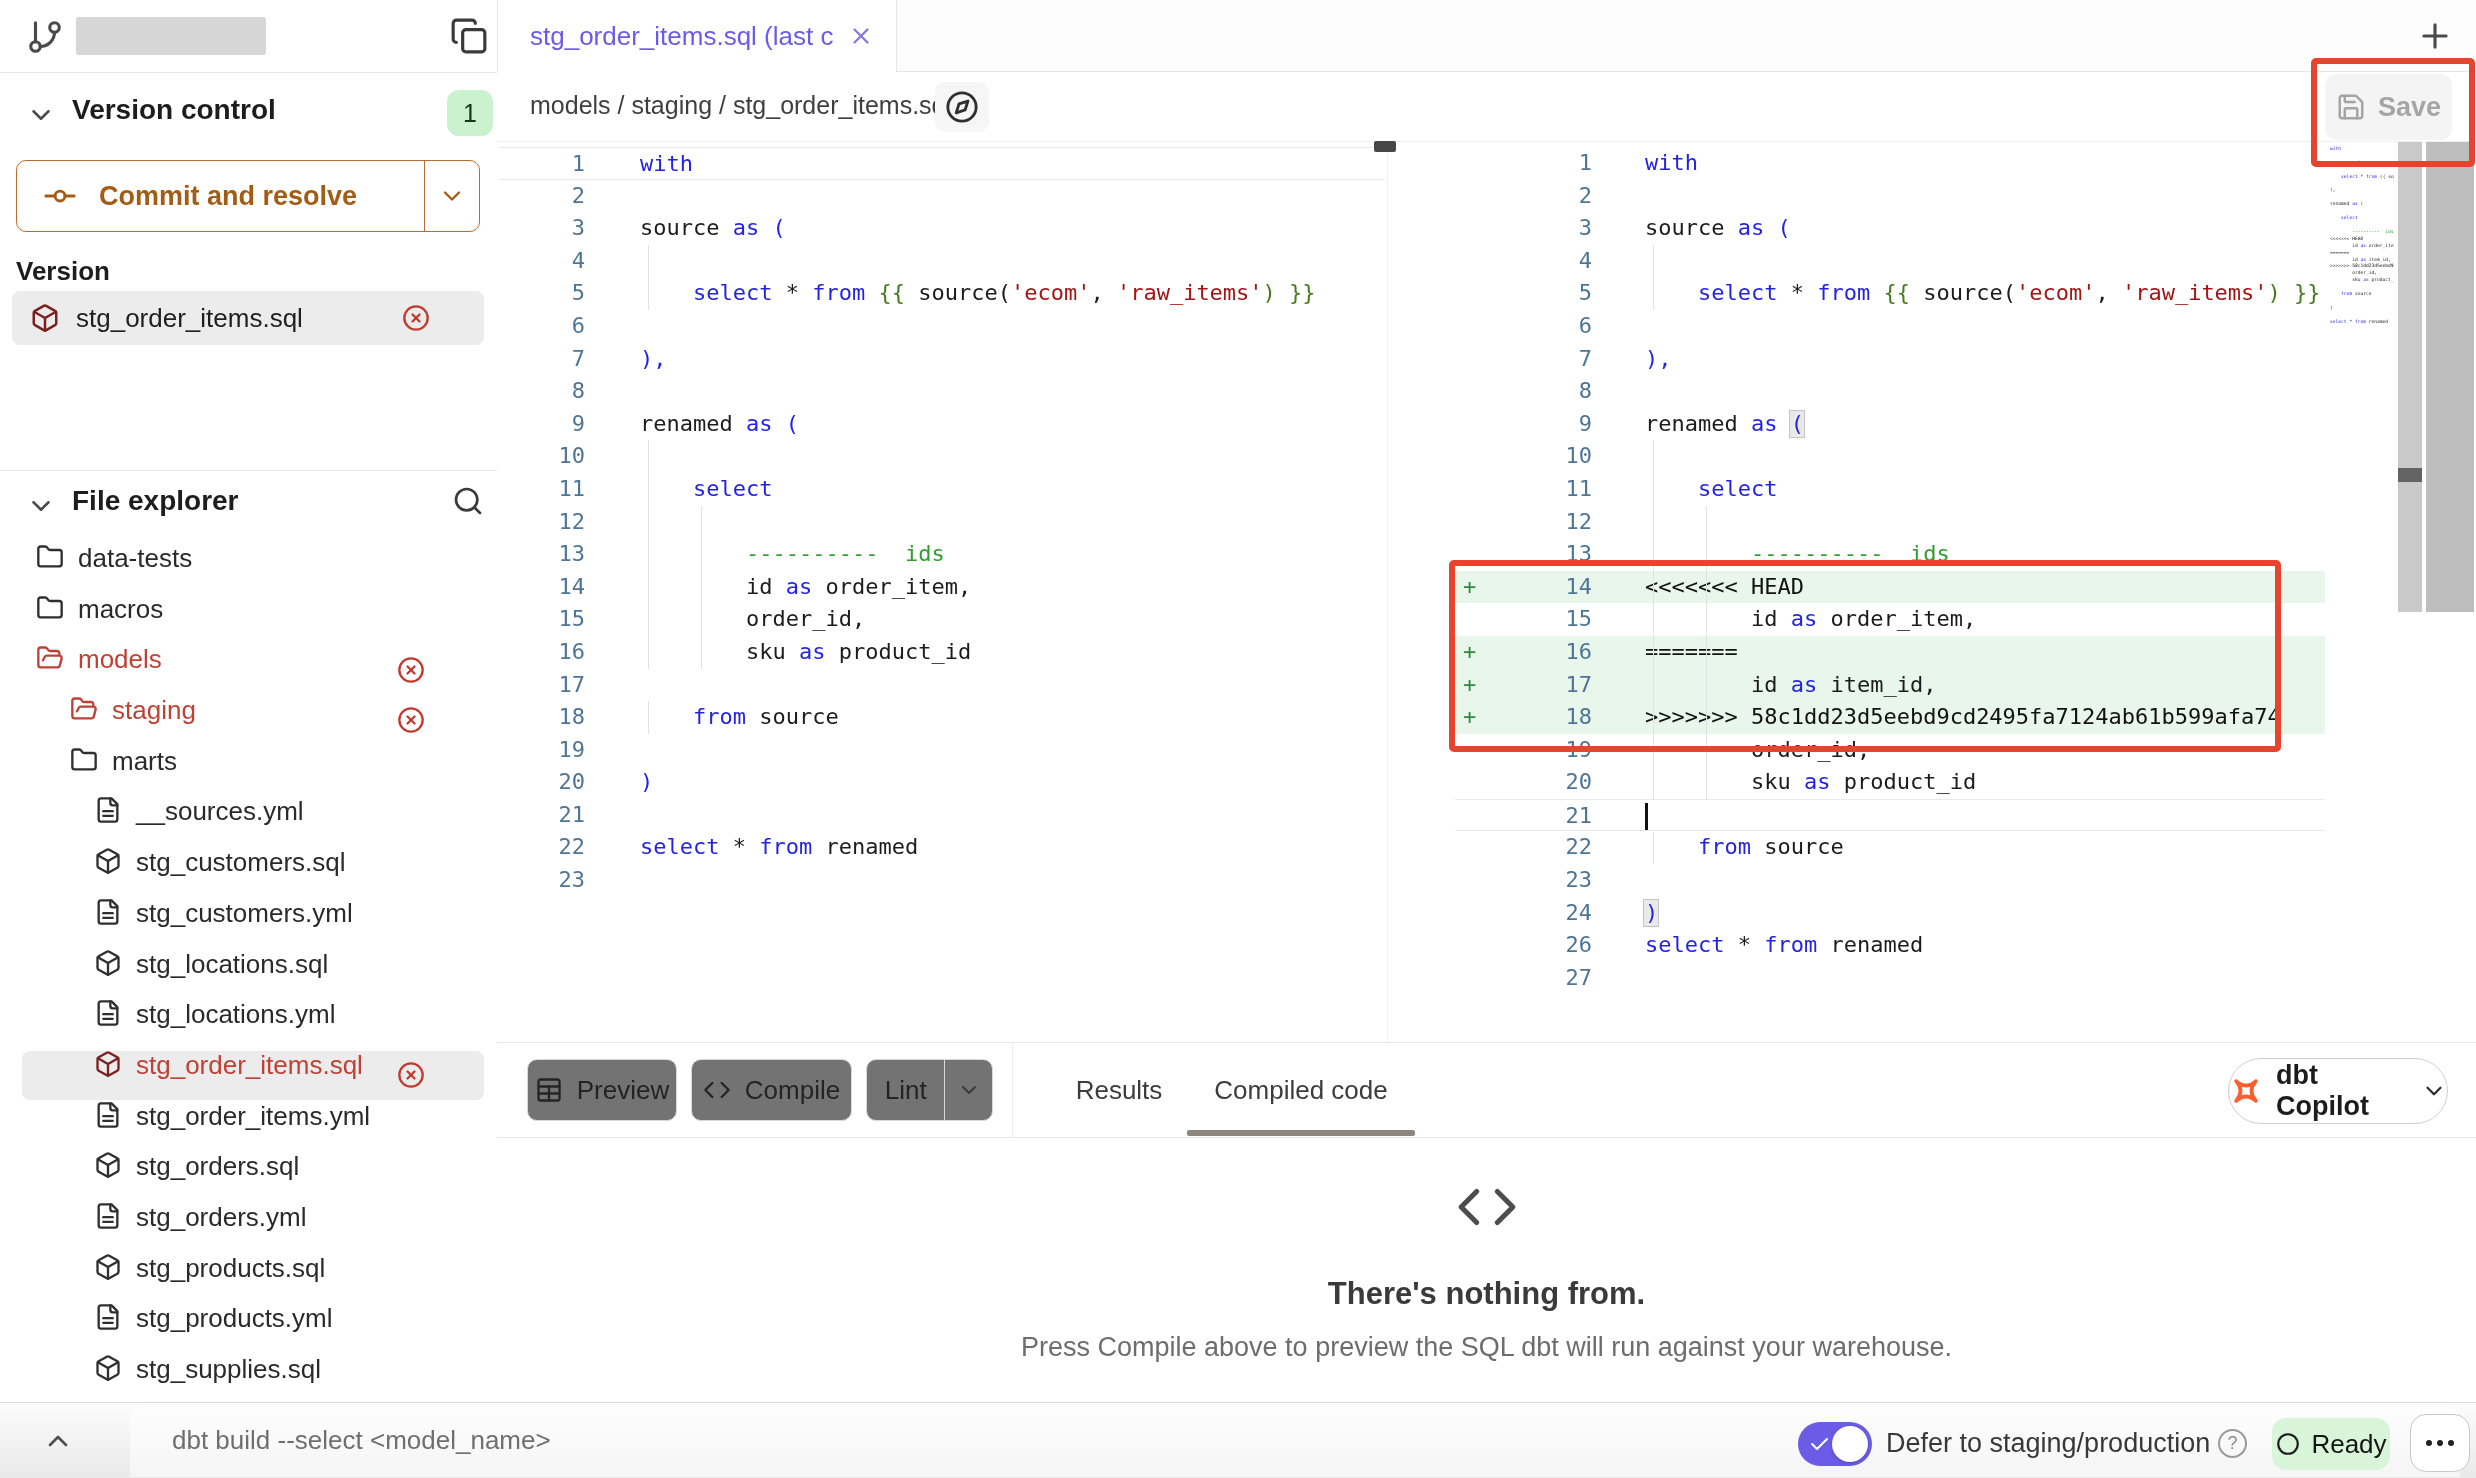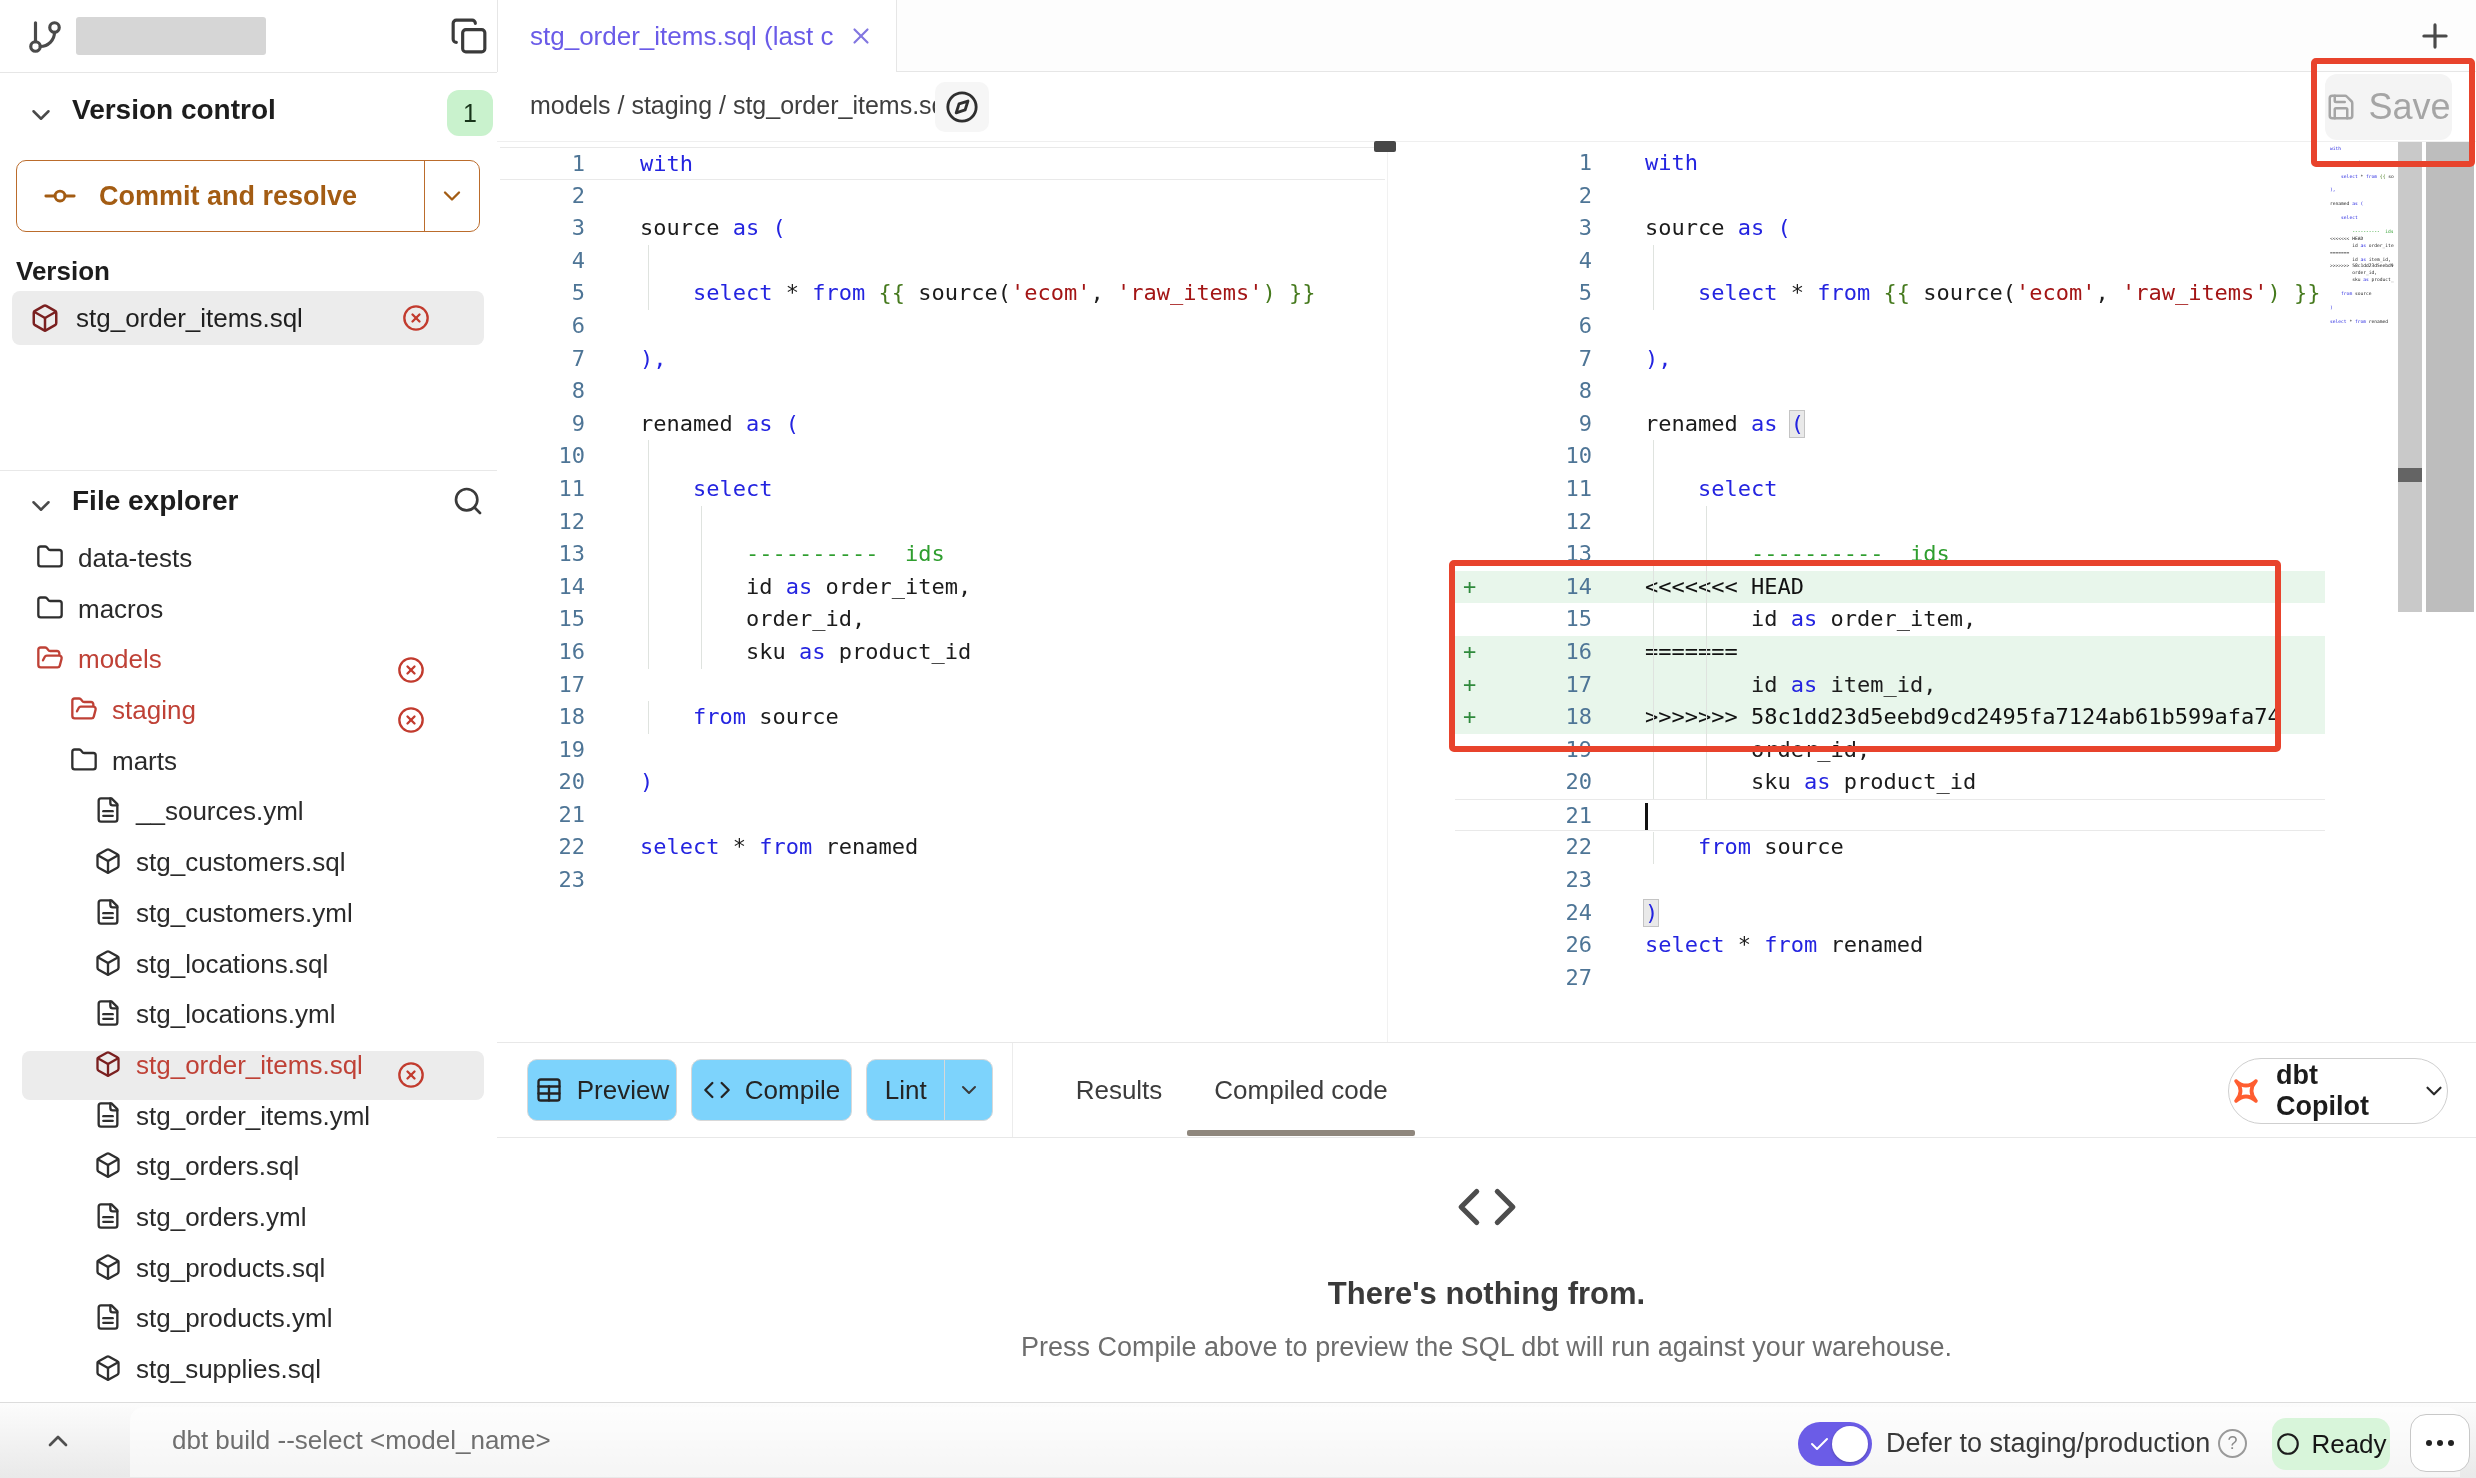--- a/index.html
+++ b/index.html
@@ -39,21 +39,21 @@
   .tab-active{position:absolute;left:0px;top:0;width:400px;height:72px;background:#fff;border-left:1px solid #e6e6e6;
     border-right:1px solid #e6e6e6;box-sizing:border-box;display:flex;align-items:center;padding:0 22px 0 32px;gap:14px;}
   .tab-title{font-size:26px;color:#6a5be8;white-space:nowrap;overflow:hidden;}
   .newtab{position:absolute;right:22px;top:17px;}
   .crumbbar{position:absolute;left:497px;top:72px;width:1979px;height:70px;background:#fff;border-bottom:1px solid #efefef;box-sizing:border-box;}
   .crumb{position:absolute;left:33px;top:19px;font-size:25px;color:#3f3f3f;}
   .lineage-btn{position:absolute;left:438px;top:10px;width:54px;height:50px;background:#f6f6f6;border-radius:10px;
     display:flex;align-items:center;justify-content:center;}
   .save-btn{position:absolute;left:2325px;top:74px;width:127px;height:66px;background:#f4f4f4;border-radius:12px;
     display:flex;align-items:center;justify-content:center;gap:12px;}
-  .save-label{font-size:36px;color:#a5a5a5;font-weight:400;}
+  .save-label{font-size:27px;color:#a5a5a5;font-weight:700;}
 
   
   .editor{position:absolute;left:497px;top:142px;width:1979px;height:900px;background:#fff;}
   .pane{position:absolute;top:0;}
   .pane-left{left:3px;width:885px;}
   .pane-right{left:958px;width:870px;}
   .crow{position:relative;height:32.6px;white-space:pre;font-family:"DejaVu Sans Mono","Liberation Mono",monospace;
         font-size:22px;line-height:32.6px;box-sizing:border-box;}
   .crow.add{background:#e8f6eb;}
   .crow.active{border-top:1px solid #e9e9e9;border-bottom:1px solid #e9e9e9;}
@@ -79,21 +79,21 @@
   .sb2-thumb{position:absolute;left:2398px;top:468px;width:24px;height:14px;background:#646464;}
   .sb3-track{position:absolute;left:2426px;top:142px;width:48px;height:470px;background:#bdbdbd;}
 
   .ann{position:absolute;border:6px solid #e8432c;border-radius:5px;z-index:40;pointer-events:none;}
   .ann-save{left:2311px;top:58px;width:152px;height:97px;}
   .ann-conflict{left:1449px;top:560px;width:820px;height:180px;}
 
   
   .toolbar{position:absolute;left:497px;top:1042px;width:1979px;height:96px;background:#fff;
     border-top:1px solid #e8e8e8;border-bottom:1px solid #e8e8e8;box-sizing:border-box;}
-  .tb-btn{position:absolute;top:16px;height:62px;border:1.5px solid #d8d8d8;border-radius:10px;background:#7dd3fc;
+  .tb-btn{position:absolute;top:16px;height:62px;border:1.5px solid #d8d8d8;border-radius:10px;background:#737373;
     display:flex;align-items:center;justify-content:center;gap:14px;font-size:26px;color:#242424;box-sizing:border-box;}
   .tb-sep{position:absolute;left:515px;top:0;width:1px;height:94px;background:#ececec;}
   .rtab{position:absolute;top:0;height:94px;display:flex;align-items:center;justify-content:center;
     font-size:26px;color:#3c3c3c;padding:0 6px;}
   .rtab.active::after{content:"";position:absolute;left:0;right:0;bottom:1px;height:6px;background:#8f877d;border-radius:2px;}
   .copilot{position:absolute;left:1731px;top:15px;width:220px;height:66px;border:1.5px solid #cfcfcf;border-radius:33px;
     background:#fff;display:flex;align-items:center;justify-content:center;gap:13px;box-sizing:border-box;}
   .copilot-label{font-size:27px;font-weight:600;color:#1c1c1c;}
   .bpanel{position:absolute;left:497px;top:1138px;width:1979px;height:264px;background:#fff;}
   .empty{position:absolute;left:0;top:38px;width:100%;text-align:center;}

